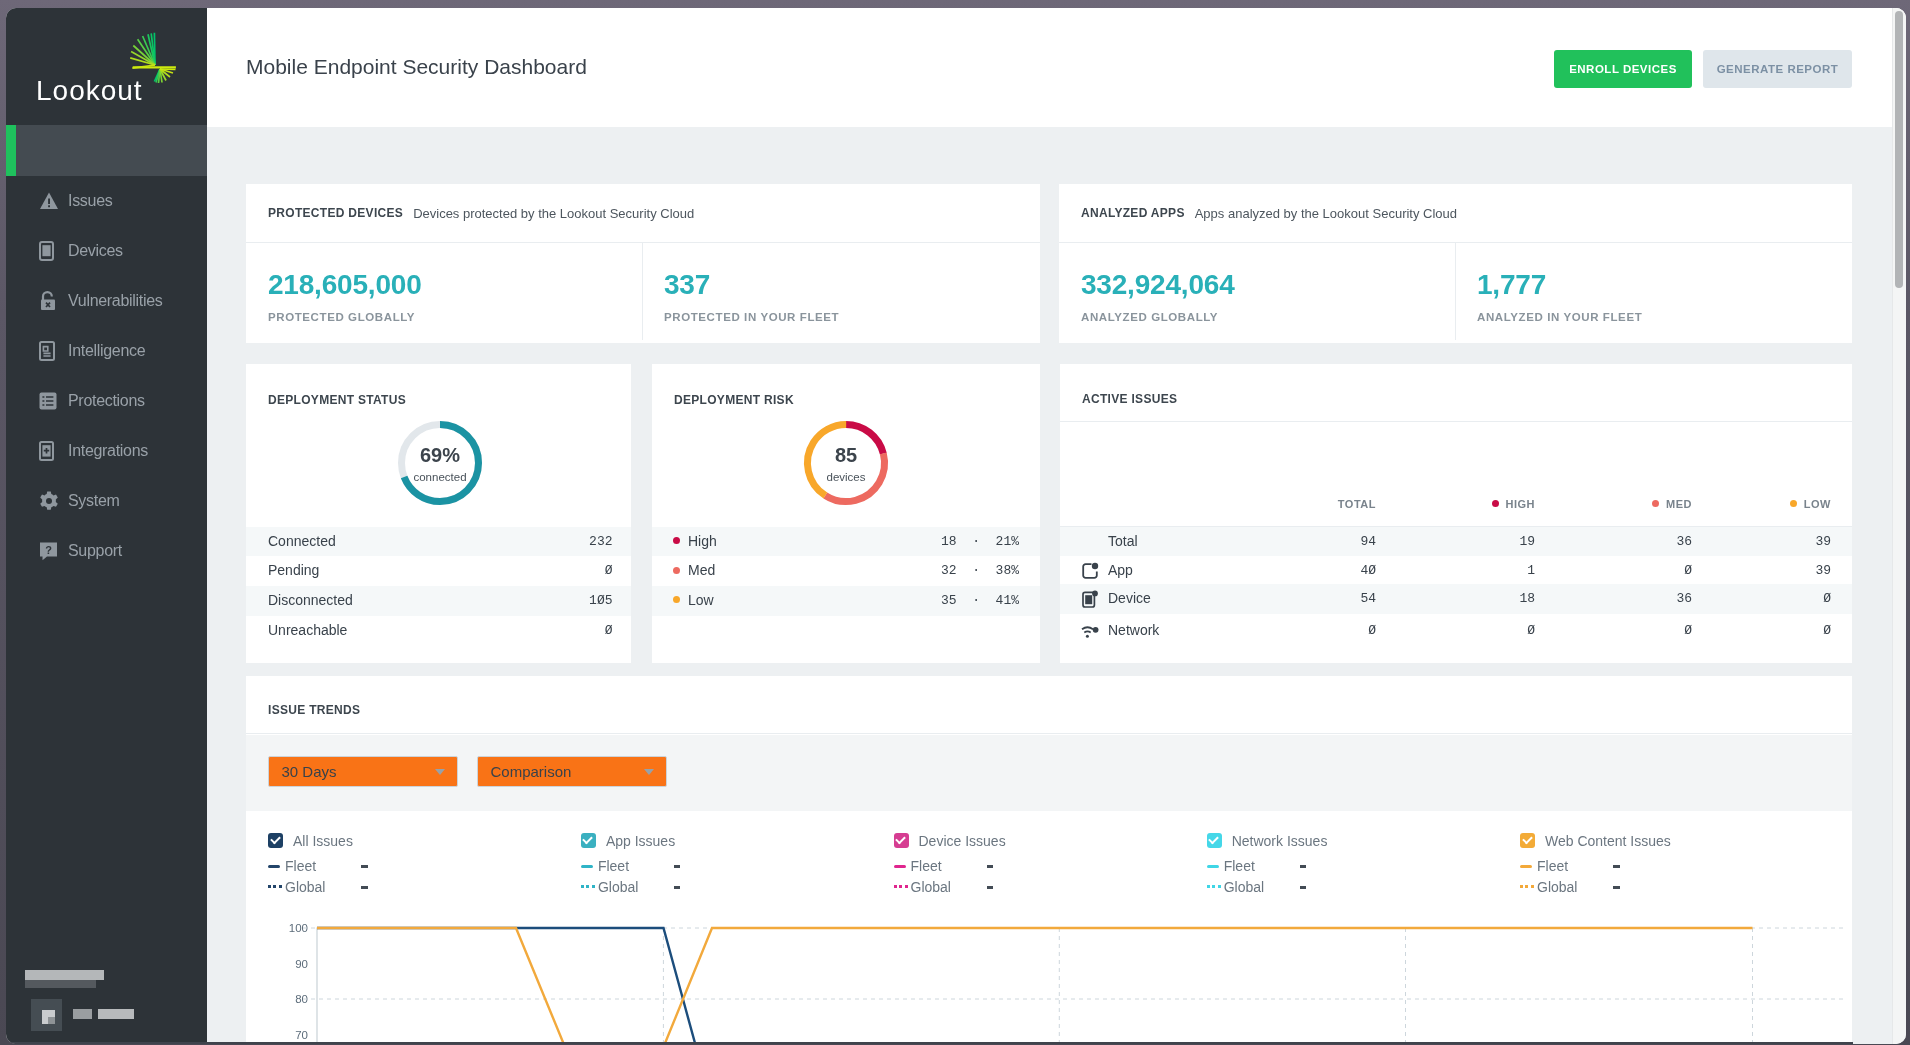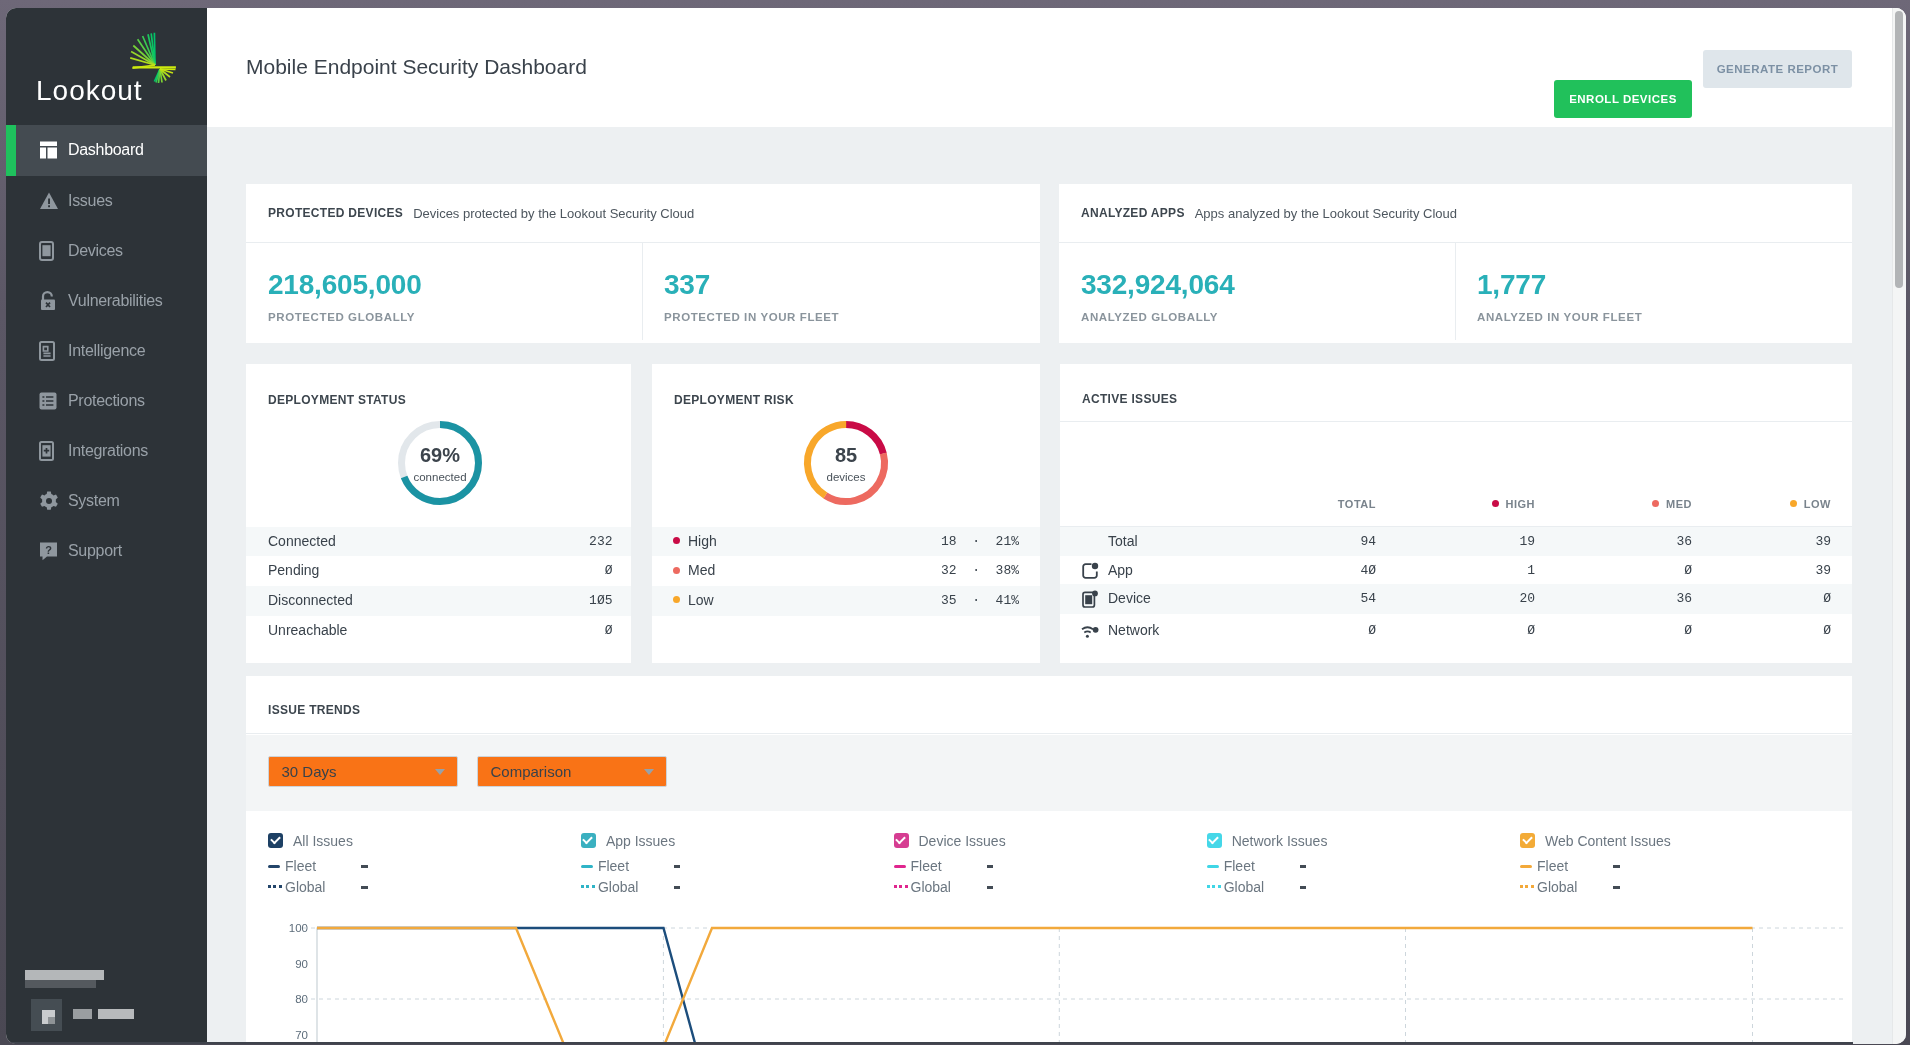--- a/index.html
+++ b/index.html
@@ -21,21 +21,21 @@
 .blur1b { position:absolute; left:19px; top:972px; width:71px; height:8px; background:#54595e; }
 .avatar { position:absolute; left:25px; top:991px; width:31px; height:32px; background:#454d53; }
 .avatar i { position:absolute; left:11px; top:11px; width:13px; height:14px; background:#c9ccce; }
 .avatar b { position:absolute; left:17px; top:18px; width:7px; height:7px; background:#8e9396; }
 .blur2 { position:absolute; left:67px; top:1001px; width:19px; height:10px; background:#9a9ea1; }
 .blur3 { position:absolute; left:92px; top:1001px; width:36px; height:10px; background:#b7babc; }
 
 .mainhead { position:absolute; left:201px; top:0; width:1699px; height:119px; background:#fff; }
 .pagetitle { position:absolute; left:240px; top:47px; font-size:21px; color:#3a424b; }
 .btn { position:absolute; top:42px; height:38px; border-radius:3px; font-size:11.5px; font-weight:bold; letter-spacing:0.5px; text-align:center; line-height:38px; }
-.btn-green { left:1548px; width:138px; background:#21c15b; color:#fff;margin-top:30px; }
+.btn-green { left:1548px; width:138px; background:#21c15b; color:#fff; }
 .btn-gray { left:1697px; width:149px; background:#dfe6eb; color:#7c90a4; }
 
 .card { position:absolute; background:#fff;margin-top:28px; }
 .card-head { height:59px; border-bottom:1px solid #e9edf0; position:relative; }
 .card-title { position:absolute; left:22px; top:22px; font-size:12px; font-weight:bold; letter-spacing:0.3px; color:#3d464e; }
 .card-sub { font-weight:normal; letter-spacing:0; font-size:13px; color:#4d565e; margin-left:10px; vertical-align:-1px; }
 .bignum { font-size:28px; font-weight:bold; color:#29b0b8; letter-spacing:-0.2px; }
 .biglabel { font-size:11.5px; font-weight:bold; letter-spacing:0.6px; color:#8a949c; margin-top:10px; }
 .half { position:absolute; top:59px; height:100px; }
 .halfpad { padding:26px 0 17px 22px; }
@@ -86,26 +86,20 @@
       <path d="M38 47 L40 60.5" stroke="#7dd434"></path>
       <path d="M38 47 L44 58.5" stroke="#9cd927"></path>
       <path d="M38 47 L48 55" stroke="#b4dd1b"></path>
       <path d="M38 47 L51 51" stroke="#c4e013"></path>
       <path d="M38 47 L53.5 47.5" stroke="#cdea0e"></path>
     </g>
   </svg>
   <div class="logo-text">Lookout</div>
   <div class="nav-active"></div>
       <div class="nav-bar"></div>
-  <div class="nav-item act" style="top:117px;">
-    <svg width="19" height="19" viewBox="0 0 19 19">
-          <path fill="#fff" d="M1 1h17v4.5H1z M1 7h6v11H1z M8.5 7H18v11H8.5z"></path>
-        </svg>
-    <span>Dashboard</span>
-  </div>
   <div class="nav-item" style="top:168px;">
     <svg width="20" height="19" viewBox="0 0 20 19">
           <path fill="#8f979e" d="M10 1 L19 17.5 H1 Z"></path>
           <rect x="9.1" y="7" width="1.9" height="5.5" fill="#2d3338"></rect>
           <rect x="9.1" y="13.8" width="1.9" height="1.9" fill="#2d3338"></rect>
         </svg>
     <span>Issues</span>
   </div>
   <div class="nav-item" style="top:218px;">
     <svg width="15" height="20" viewBox="0 0 15 20">
@@ -286,21 +280,21 @@
         <span class="val" style="right:21px;">39</span>
       </div>
   <div class="trow alt" style="top:220px;">
     <svg style="position:absolute;left:22px;top:6px;" width="16" height="18" viewBox="0 0 16 18">
           <rect x="1" y="2.4" width="11.4" height="14.6" rx="2" fill="none" stroke="#39424b" stroke-width="1.7"></rect>
           <rect x="3.2" y="5.2" width="7" height="9" fill="#39424b"></rect>
           <circle cx="13" cy="3.4" r="2.9" fill="#39424b"></circle>
         </svg>
     <span class="lab" style="left:48px;">Device</span>
     <span class="val" style="right:476px;">54</span>
-        <span class="val" style="right:317px;">20</span>
+        <span class="val" style="right:317px;">18</span>
         <span class="val" style="right:160px;">36</span>
         <span class="val" style="right:21px;">Ø</span>
       </div>
   <div class="trow" style="top:251.9px;">
     <svg style="position:absolute;left:20px;top:8px;" width="19" height="15" viewBox="0 0 19 15">
           <path d="M2 5.2 a9.5 9.5 0 0 1 11 0 M4.3 8.4 a6 6 0 0 1 6.4 0" fill="none" stroke="#39424b" stroke-width="1.8"></path>
           <circle cx="7.4" cy="12.3" r="1.5" fill="#39424b"></circle>
           <circle cx="15.6" cy="5.8" r="2.9" fill="#39424b"></circle>
         </svg>
     <span class="lab" style="left:48px;">Network</span>

